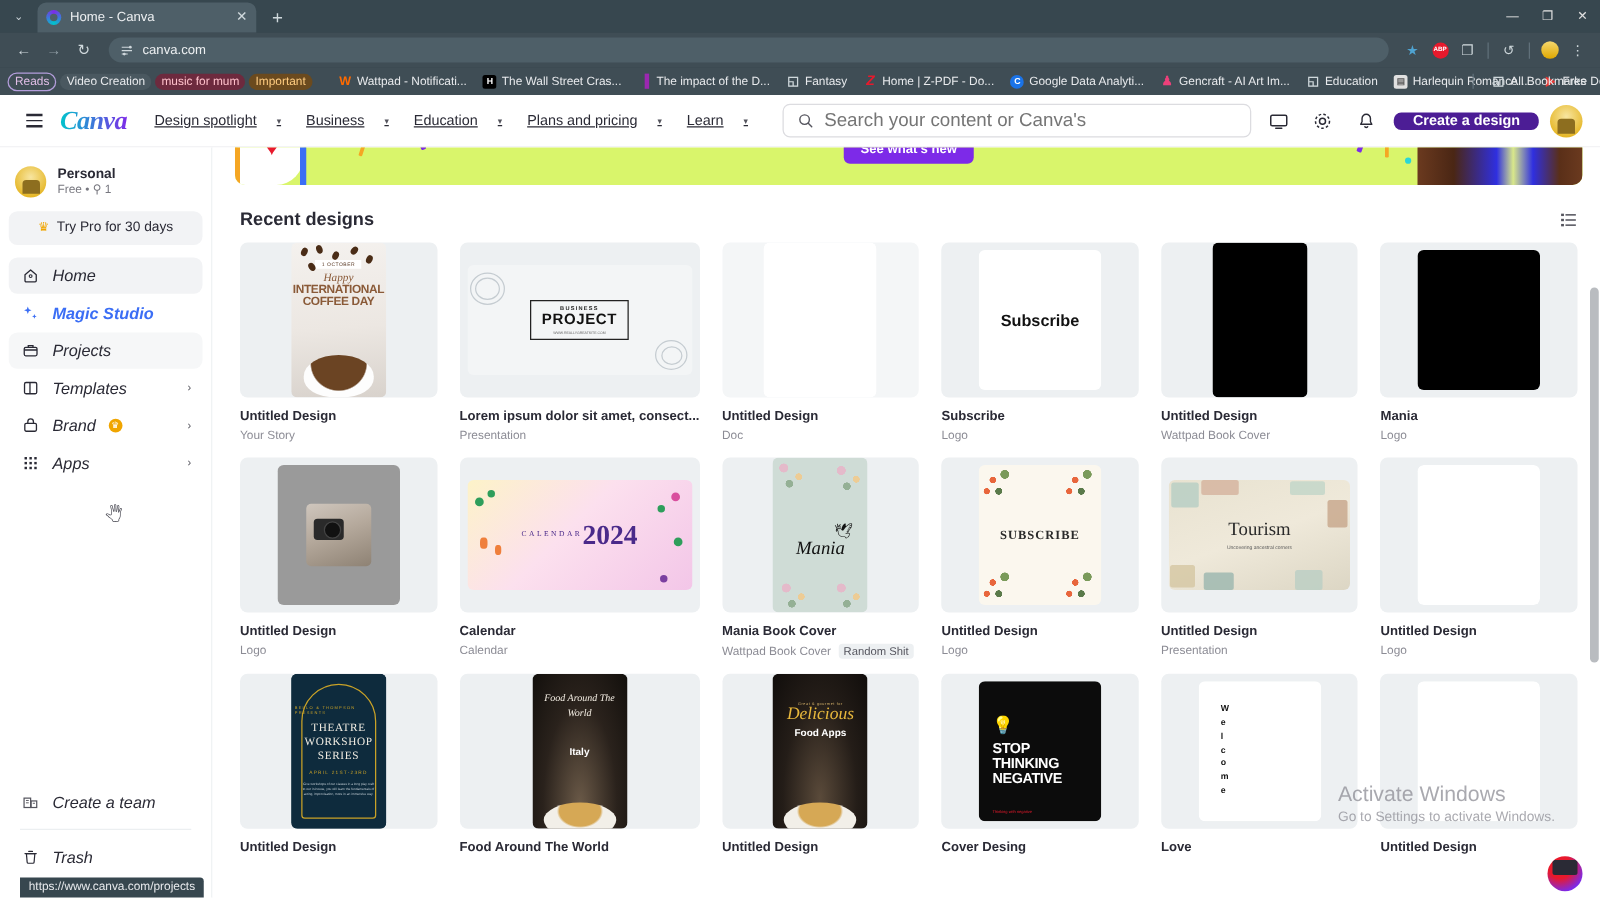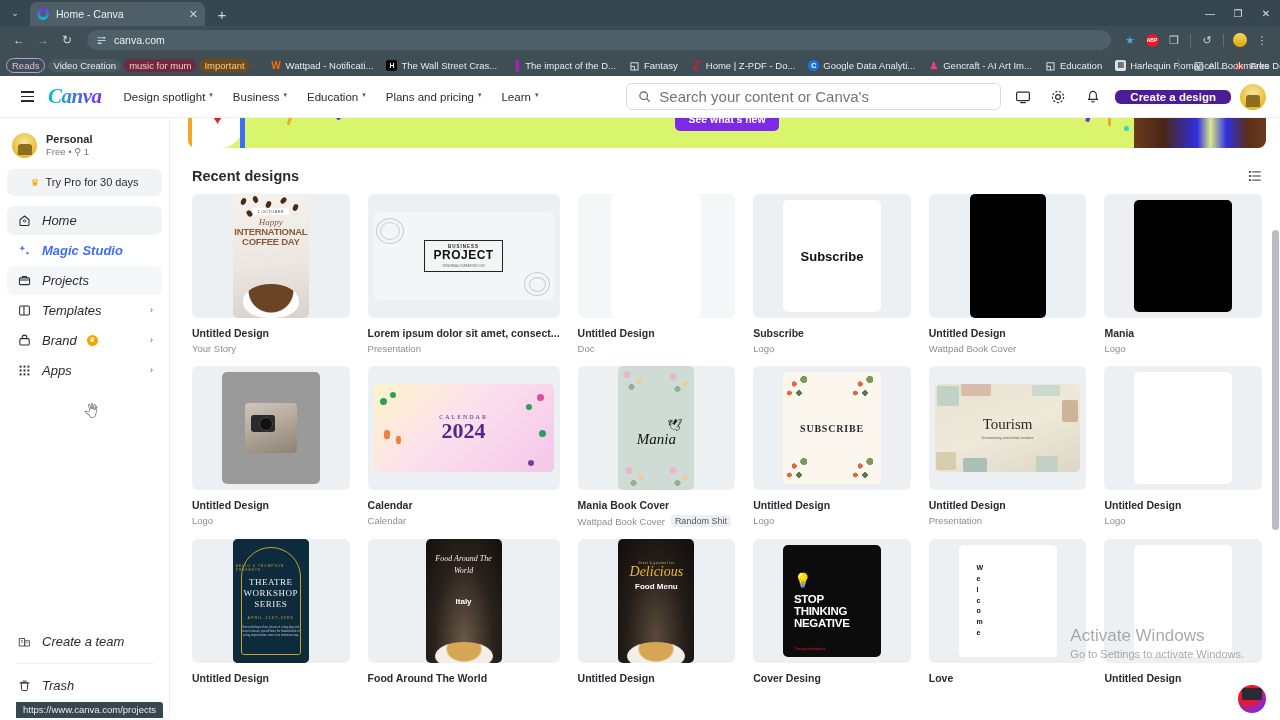--- a/index.html
+++ b/index.html
@@ -139,22 +139,22 @@
   .canva-logo {
     font-family: "Liberation Serif", serif;
     font-size: 21px; font-style: italic; font-weight: bold;
     background: linear-gradient(90deg, #00c4cc 0%, #7d2ae8 100%);
     -webkit-background-clip: text; background-clip: text;
     -webkit-text-fill-color: transparent; color: #7d2ae8;
     margin-right: 22px; letter-spacing: -0.5px;
   }
   .nav-menu { display: flex; align-items: center; gap: 20px; }
   .nav-item {
-    display: flex; align-items: flex-start; gap: 4px;
-    font-size: 11.5px; color: #2a2a35;
+    display: flex; align-items: center; gap: 16px;
+    font-size: 11.5px; color: #2a2a35; text-decoration: underline;
   }
   .caret { font-size: 7px; color: #55555e; }
   .header-right {
     margin-left: auto; display: flex; align-items: center; gap: 9px;
   }
   .search-box {
     width: 375px; height: 27px; border: 1px solid #dcdce0; border-radius: 6px;
     display: flex; align-items: center; gap: 8px; padding: 0 11px;
   }
   .search-box svg { flex: 0 0 auto; }
@@ -377,21 +377,21 @@
   }
   .photo-cam::after {
     content: ""; position: absolute; right: 2px; top: 2px;
     width: 12px; height: 12px; border-radius: 50%;
     background: #111; border: 1.5px solid #444;
   }
 
   .art-calendar {
     width: 100%; height: 100%;
     background: linear-gradient(135deg, #fdf3c8 0%, #fce0ee 45%, #f3c6e8 100%);
-    display: flex; flex-direction: column; align-items: center;
+    display: flex; flex-direction: row; align-items: center;
     justify-content: center; position: relative;
   }
   .cal-word {
     font-family: "Liberation Serif", serif; font-size: 6px;
     color: #4a2a8a; letter-spacing: 2px;
   }
   .cal-year {
     font-family: "Liberation Serif", serif; font-size: 22px;
     font-weight: bold; color: #4a2a8a; line-height: 1;
   }
@@ -1115,21 +1115,21 @@
           </div>
           <div class="card-title">Food Around The World</div>
         </div>
 
         <div class="card">
           <div class="thumb">
             <div class="thumb-inner t-portrait">
               <div class="art-delicious">
                 <div class="del-small">Great &amp; gourmet for</div>
                 <div class="del-script">Delicious</div>
-                <div class="del-menu">Food Menu</div>
+                <div class="del-menu">Food Apps</div>
                 <div class="food-bowl"></div>
               </div>
             </div>
           </div>
           <div class="card-title">Untitled Design</div>
         </div>
 
         <div class="card">
           <div class="thumb">
             <div class="thumb-inner t-square">

